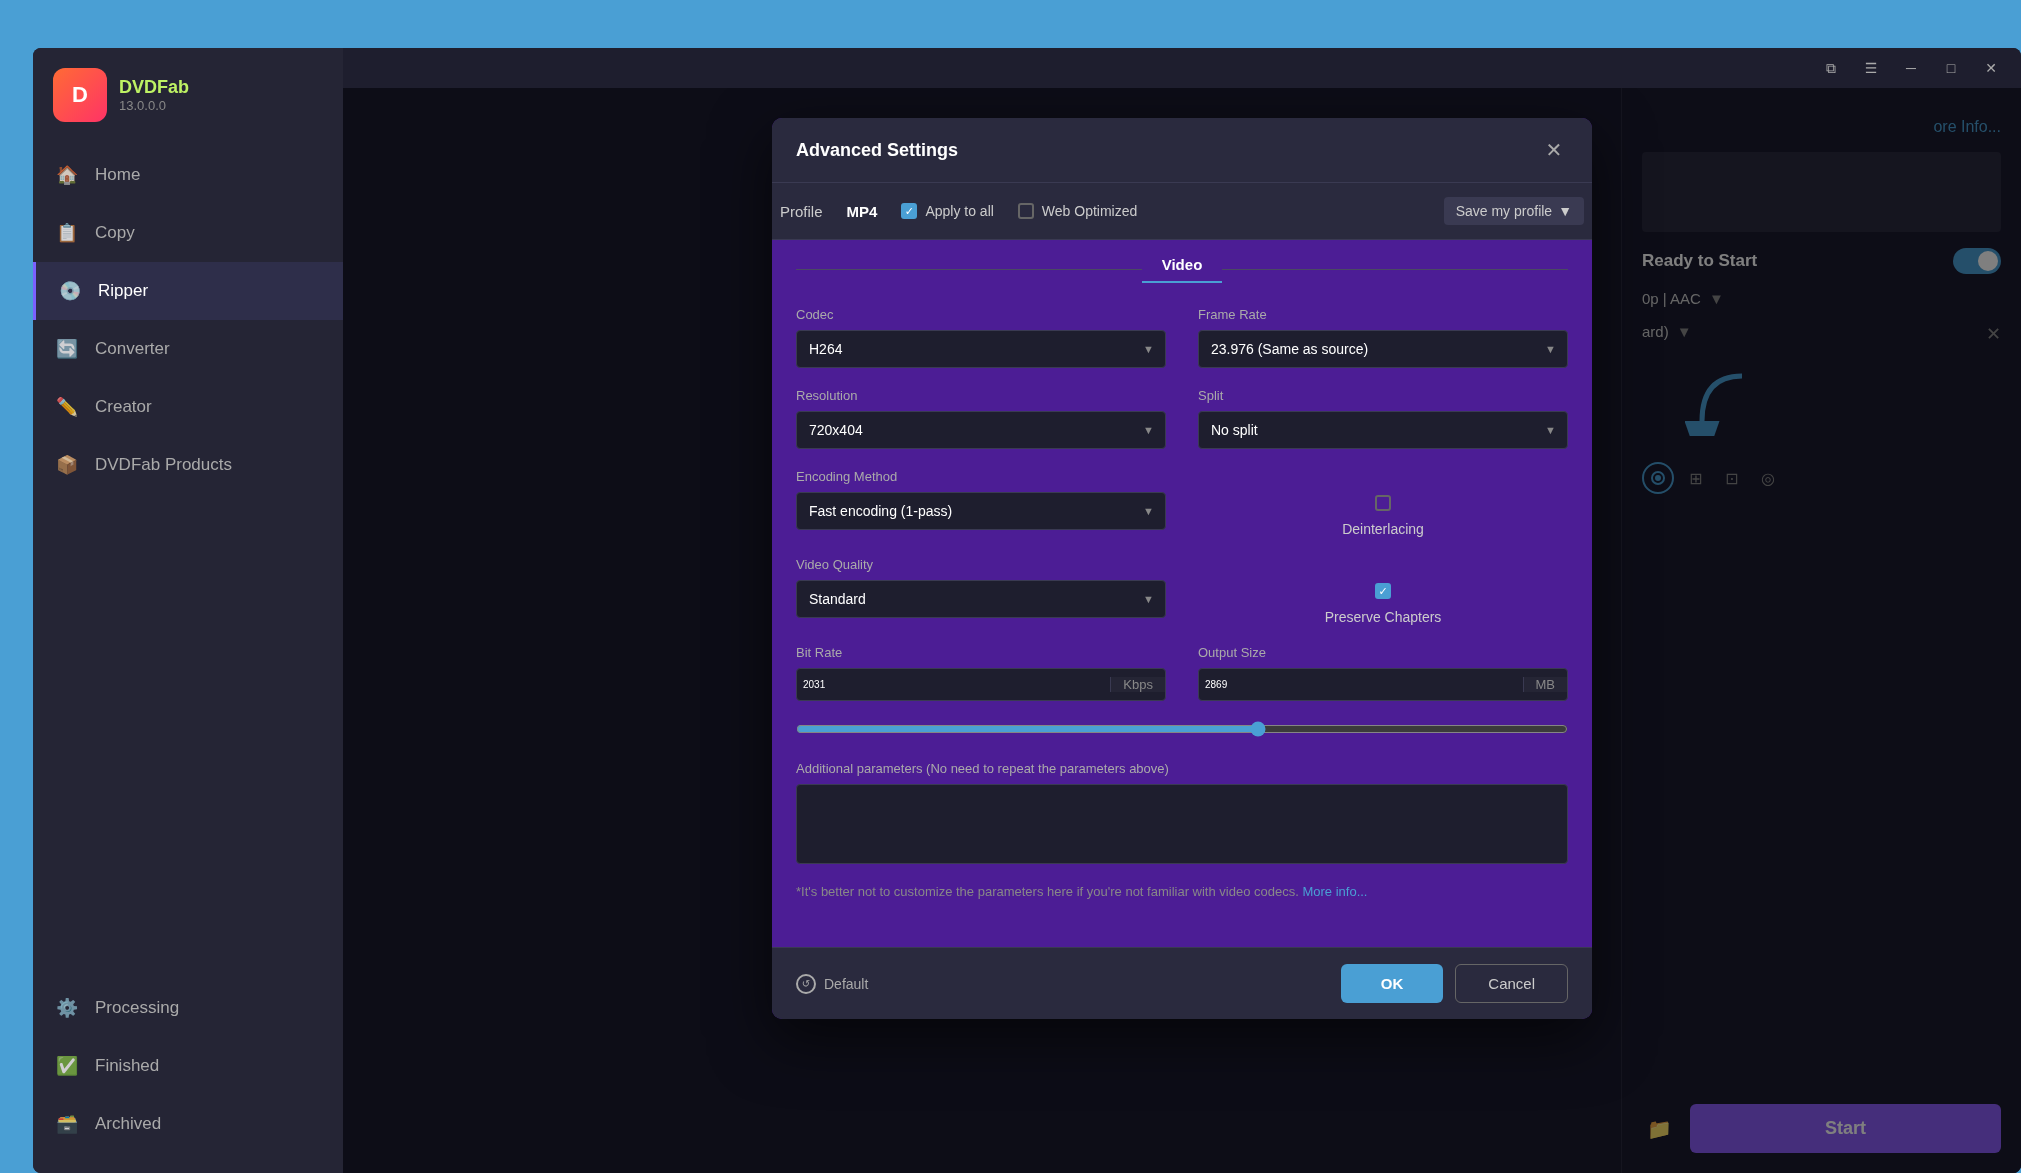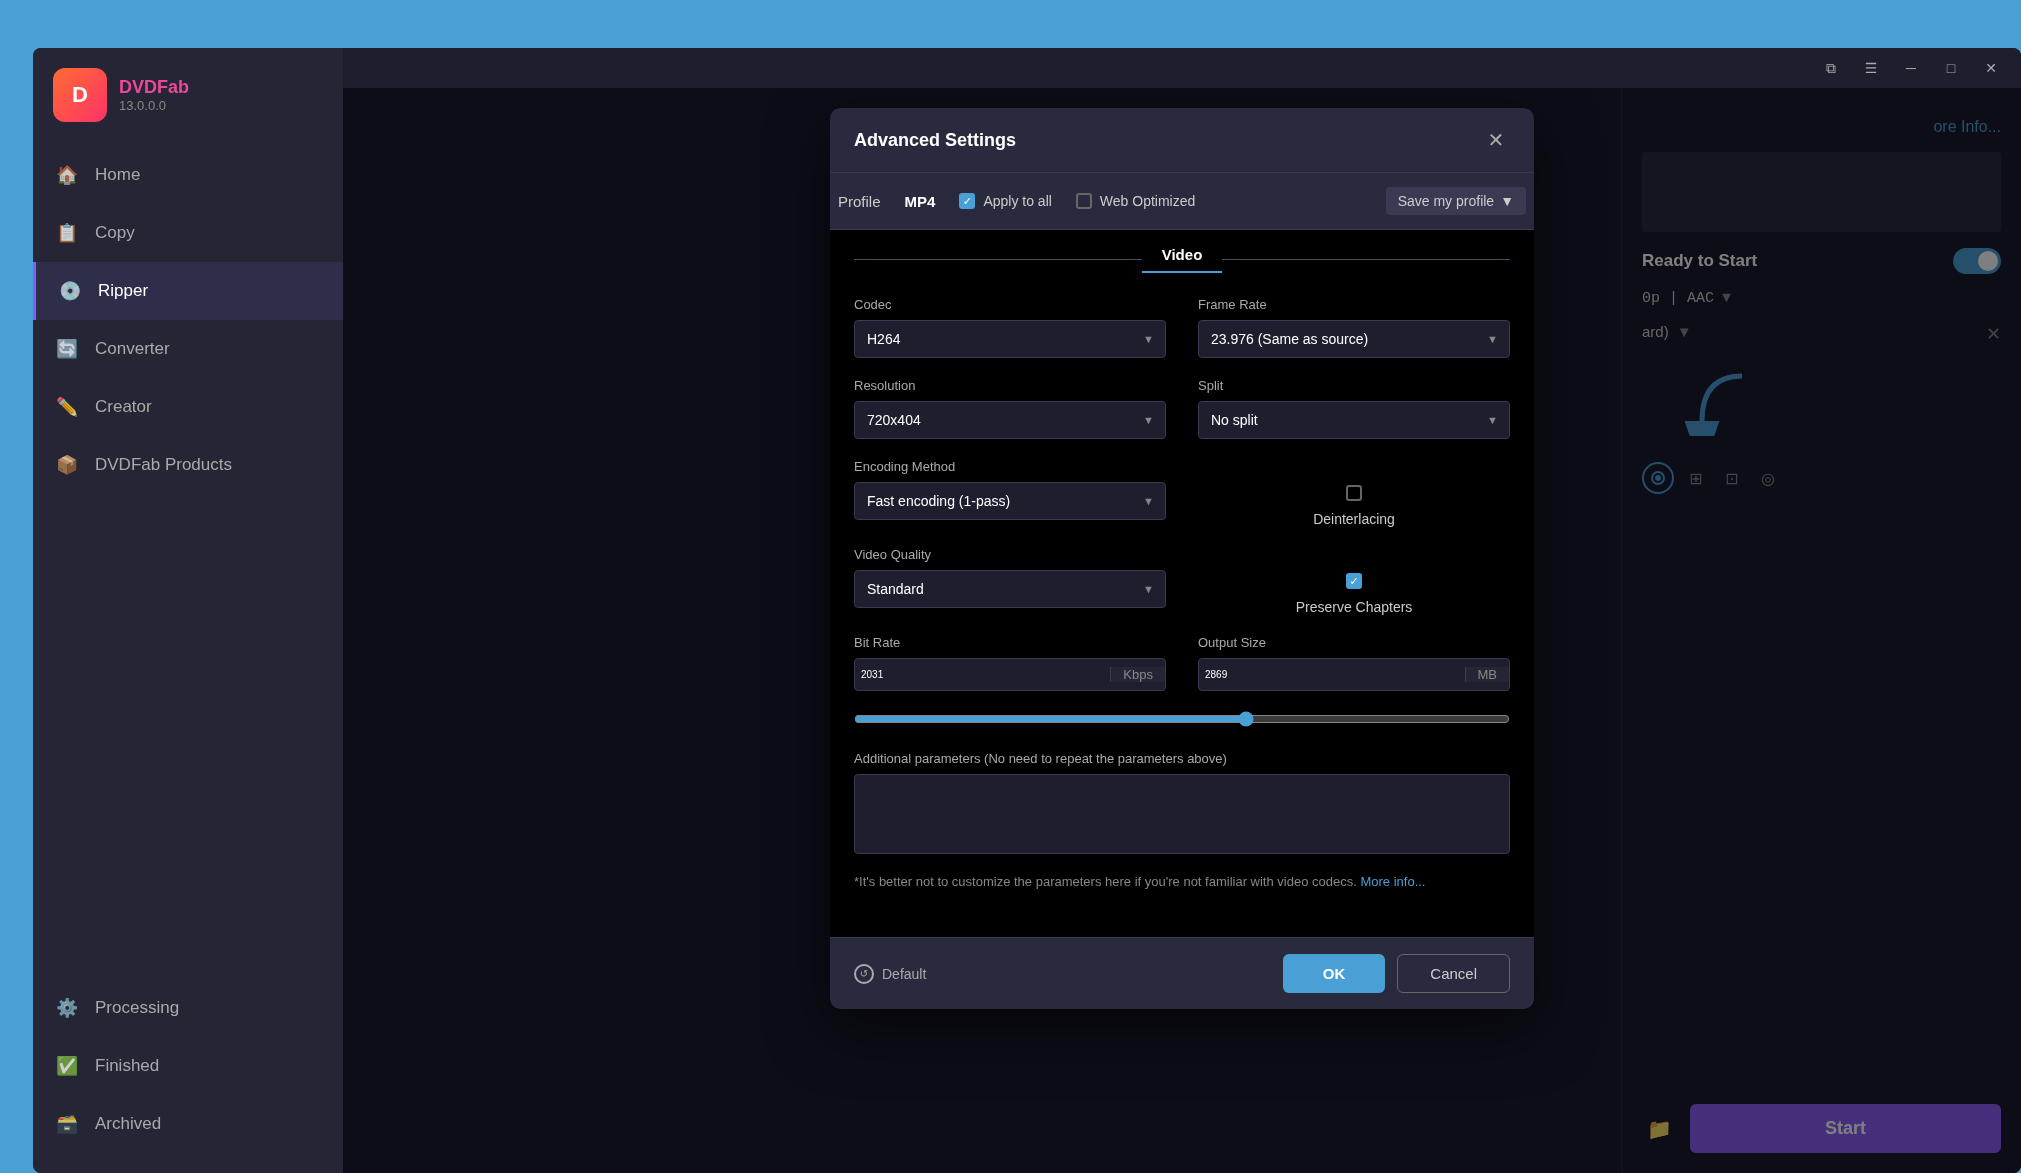--- a/index.html
+++ b/index.html
@@ -66,21 +66,21 @@
     }
     .logo-icon {
       width: 54px; height: 54px;
       background: linear-gradient(135deg, #ff6b35, #ff3366);
       border-radius: 12px;
       display: flex; align-items: center; justify-content: center;
       font-size: 22px;
       color: white;
       font-weight: bold;
     }
-    .logo-text { color: #ec4899; font-size: 18px; font-weight: 700; }
+    .logo-text { color: #bef264; font-size: 18px; font-weight: 700; }
     .logo-version { color: #888; font-size: 13px; }
 
     .sidebar-nav { flex: 1; }
     .sidebar-item {
       display: flex;
       align-items: center;
       gap: 16px;
       padding: 18px 24px;
       cursor: pointer;
       color: #aaa;
@@ -159,21 +159,20 @@
       width: 20px; height: 20px;
       background: white;
       border-radius: 50%;
     }
     .audio-dropdown {
       display: flex;
       align-items: center;
       gap: 8px;
       color: #ccc;
       font-size: 15px;
-      font-family: Liberation Mono, monospace;
     }
     .dropdown-arrow { color: #888; }
 
     .close-x {
       position: absolute;
       right: 20px;
       color: #888;
       font-size: 18px;
       cursor: pointer;
     }
@@ -241,26 +240,27 @@
       background: rgba(0,0,0,0.5);
       display: flex;
       align-items: flex-start;
       justify-content: center;
       padding-top: 20px;
       z-index: 100;
     }
 
     
     .dialog {
-      width: 704px;
-      background: #000000;
+      width: 820px;
+      background: #4c1d95;
       border-radius: 10px;
       overflow: hidden;
       box-shadow: 0 20px 60px rgba(0,0,0,0.6);
       position: relative;
+      margin-top: 10px;
     }
     .dialog-header {
       display: flex;
       align-items: center;
       justify-content: space-between;
       padding: 18px 24px;
       background: #2a2a3e;
       border-bottom: 1px solid #3a3a52;
     }
     .dialog-title {

